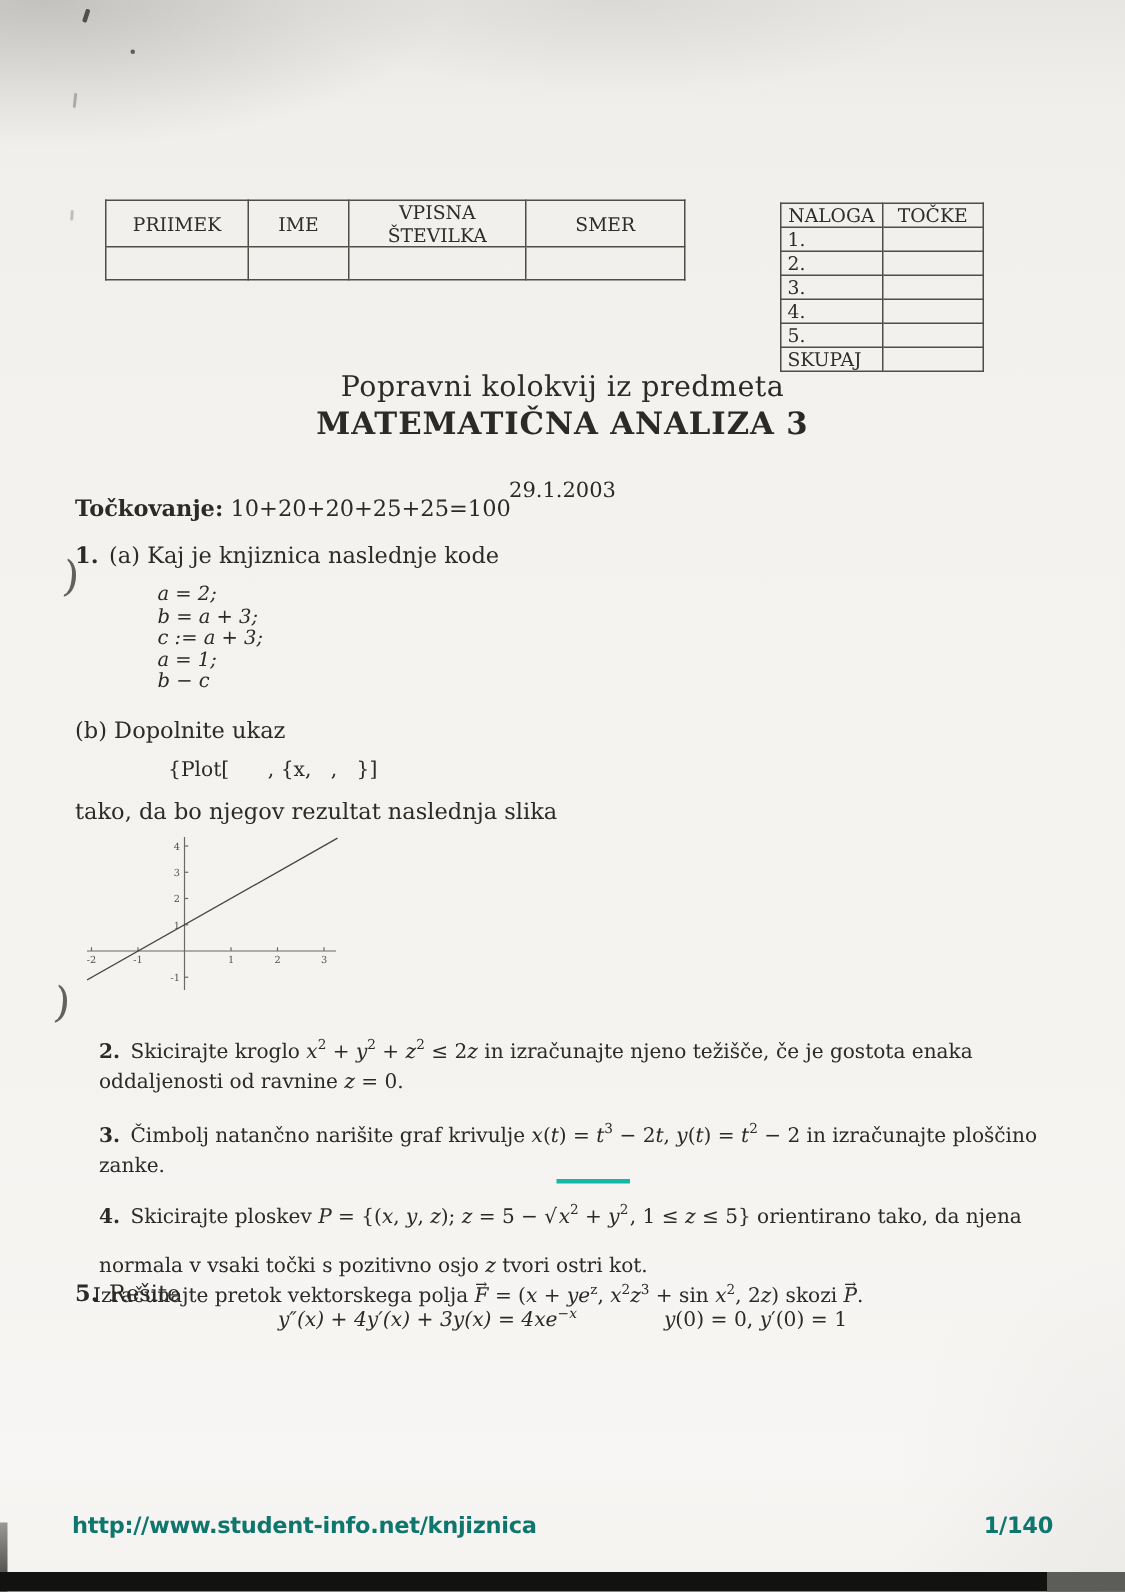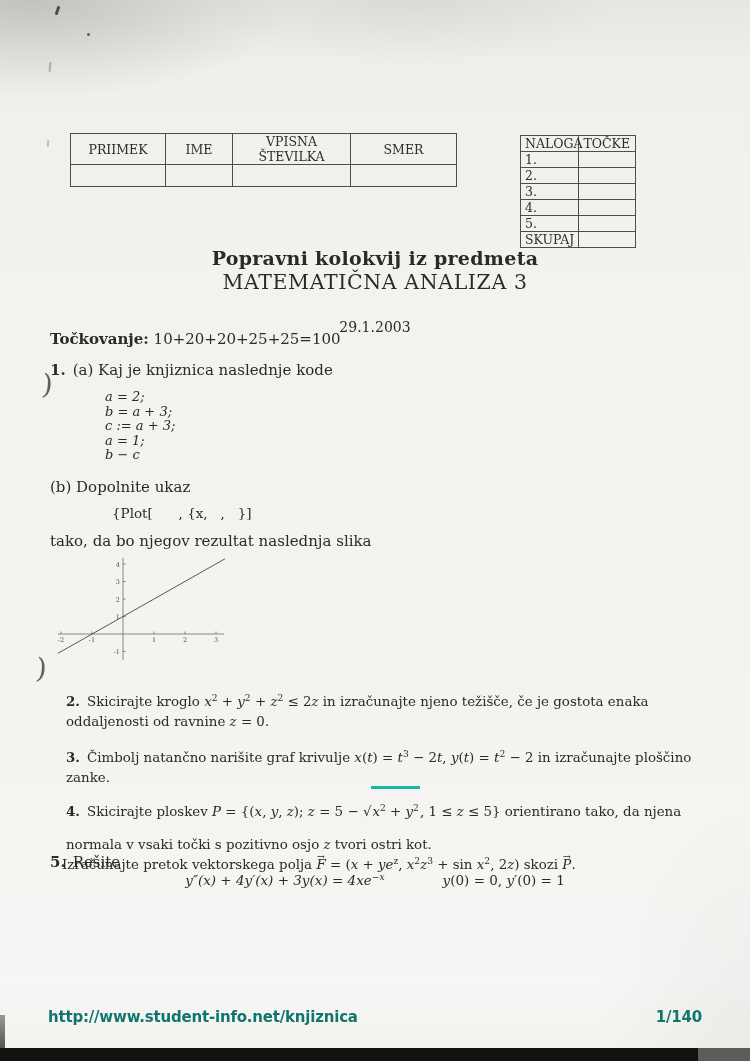--- a/index.html
+++ b/index.html
@@ -13,29 +13,29 @@
     background:
       radial-gradient(430px 160px at 4% 0%, rgba(110,109,105,.30), transparent 62%),
       radial-gradient(300px 90px at 55% 0%, rgba(140,139,135,.14), transparent 70%),
       radial-gradient(220px 300px at 100% 96%, rgba(160,159,155,.10), transparent 70%);}
   
   table{border-collapse:collapse;font-size:12.5px;color:#2e2d2a;border-radius:22px;}
   .info-table{position:absolute;left:70px;top:133px;width:386px;table-layout:fixed;}
   .info-table th,.info-table td{border:1.4px solid #4f4d48;padding:0 3px;font-weight:normal;text-align:center;}
   .info-table th{height:16px;}
   .info-table td{height:21px;}
-  .score-table{position:absolute;left:520px;top:135px;width:116px;table-layout:fixed;}
+  .score-table{position:absolute;left:520px;top:135px;width:136px;table-layout:fixed;}
   .score-table th,.score-table td{border:1.4px solid #4f4d48;padding:0 4px;font-weight:normal;height:13.5px;}
   .score-table th{text-align:center;}
   .score-table td.naloga{text-align:left;}
   .score-table td.pts{width:52px;}
   
   .title-block{position:absolute;left:0;right:0;top:247px;text-align:center;}
-  .title1{font-size:19px;font-weight:bold;letter-spacing:.3px;}
-  .title2{font-size:20.5px;font-weight:normal;letter-spacing:.6px;margin-top:1px;}
+  .title1{font-size:19px;font-weight:normal;letter-spacing:.3px;}
+  .title2{font-size:20.5px;font-weight:bold;letter-spacing:.6px;margin-top:1px;}
   .exam-date{font-size:14px;margin-top:25px;}
   
   .line{position:absolute;left:50px;font-size:15px;}
   .pnum{font-weight:bold;margin-right:7px;}
   .prob{position:absolute;left:66px;width:652px;font-size:13.4px;line-height:19.5px;}
   .code-block{position:absolute;left:105px;top:390px;font-size:13px;font-style:italic;line-height:14.6px;}
   .plot-cmd{position:absolute;left:88px;top:505px;font-size:13.5px;margin-left:24px;}
   sup{font-size:.68em;line-height:0;}
   .rad{display:inline-block;border-top:3px solid #14b8a6;line-height:1.05;padding:16px 1px;}
   .vec{position:relative;display:inline-block;font-style:italic;}

